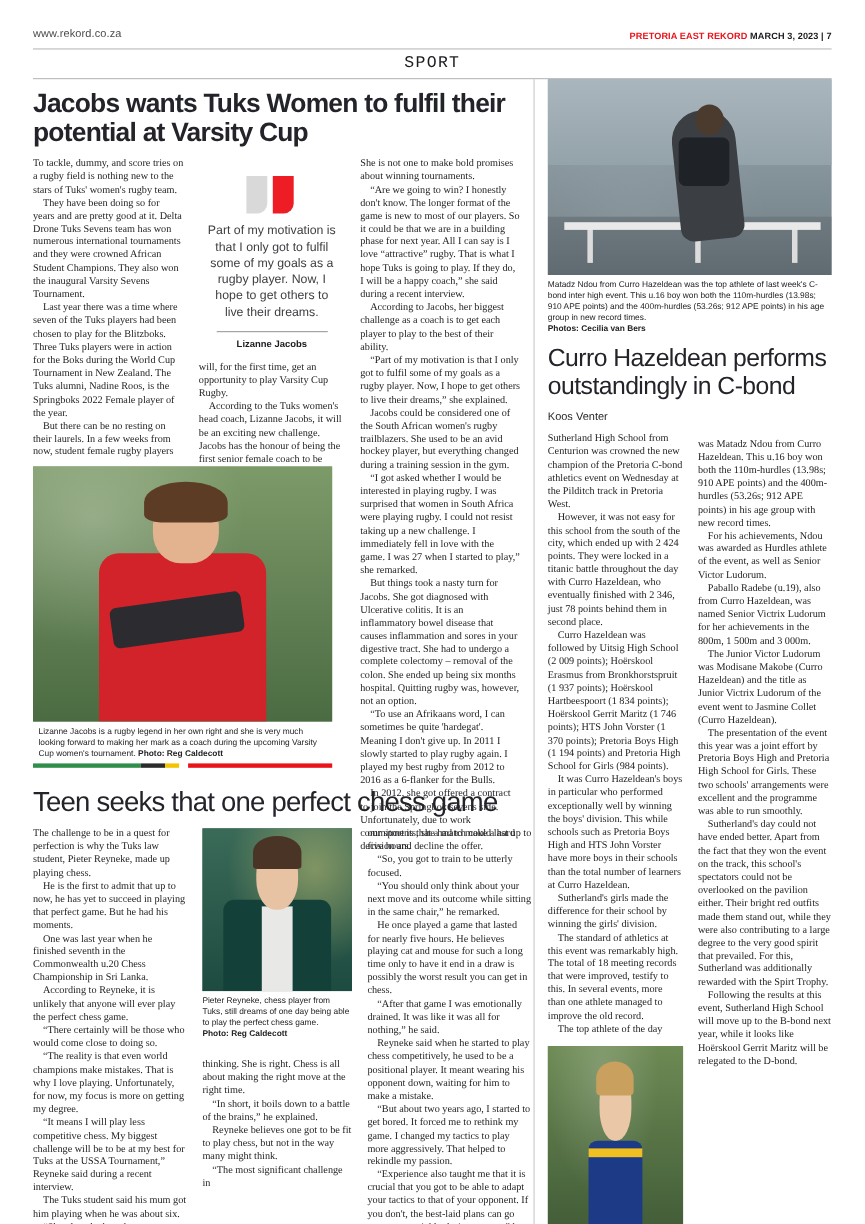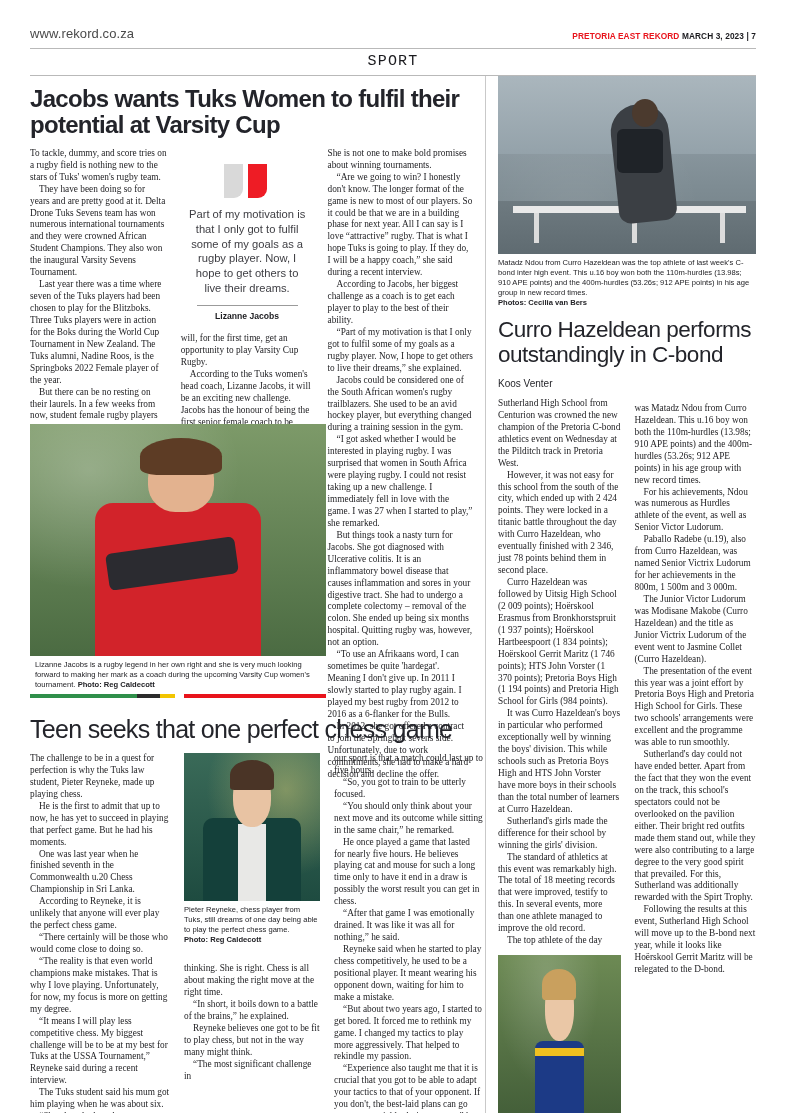--- a/index.html
+++ b/index.html
@@ -7,21 +7,21 @@
     width:786px;height:1113px;
     font-family:"Liberation Serif", serif;
     color:#1b1b1f;
     position:relative;
     overflow:hidden;
   }
   .page{position:relative;width:786px;height:1113px;box-sizing:border-box;padding:0 30px;}
 
   
   .masthead{display:flex;justify-content:space-between;align-items:flex-end;padding-top:26px;}
-  .site-url{font-family:"Liberation Sans", sans-serif;font-size:13px;color:#4a4a4a;letter-spacing:.1px;}
+  .site-url{font-family:"Liberation Sans", sans-serif;font-size:10px;color:#4a4a4a;letter-spacing:.1px;}
   .folio{font-family:"Liberation Sans", sans-serif;font-size:8.3px;font-weight:bold;color:#1b1b1f;letter-spacing:.1px;}
   .folio .paper{color:#e8131b;}
   .rule{border-top:1px solid #b9b9b9;margin-top:7px;}
   .section-band{text-align:center;font-family:Liberation Mono, monospace;font-size:15px;letter-spacing:1.2px;color:#1b1b1f;padding:4px 0 5px;}
   .rule2{border-top:1px solid #b9b9b9;}
 
   
   .cols{display:flex;}
   .col{box-sizing:border-box;}
   .gutter-line{border-left:1px solid #c9c9c9;}
@@ -225,33 +225,33 @@
           <div class="photo ph-runner" style="margin-top:8px;height:178px;">
             <div class="bg"></div>
               <div class="vest"></div>
               <div class="stripe"></div>
             <div class="head"></div>
               <div class="hair"></div>
           </div>
         </div>
         <div class="col body-text" style="width:129px;padding-left:7px;margin-top:25px;">
           <p class="first">was Matadz Ndou from Curro Hazeldean. This u.16 boy won both the 110m-hurdles (13.98s; 910 APE points) and the 400m-hurdles (53.26s; 912 APE points) in his age group with new record times.</p>
-          <p>For his achievements, Ndou was numerous as Hurdles athlete of the event, as well as Senior Victor Ludorum.</p>
+          <p>For his achievements, Ndou was awarded as Hurdles athlete of the event, as well as Senior Victor Ludorum.</p>
           <p>Paballo Radebe (u.19), also from Curro Hazeldean, was named Senior Victrix Ludorum for her achievements in the 800m, 1 500m and 3 000m.</p>
           <p>The Junior Victor Ludorum was Modisane Makobe (Curro Hazeldean) and the title as Junior Victrix Ludorum of the event went to Jasmine Collet (Curro Hazeldean).</p>
           <p>The presentation of the event this year was a joint effort by Pretoria Boys High and Pretoria High School for Girls. These two schools' arrangements were excellent and the programme was able to run smoothly.</p>
           <p>Sutherland's day could not have ended better. Apart from the fact that they won the event on the track, this school's spectators could not be overlooked on the pavilion either. Their bright red outfits made them stand out, while they were also contributing to a large degree to the very good spirit that prevailed. For this, Sutherland was additionally rewarded with the Spirt Trophy.</p>
           <p>Following the results at this event, Sutherland High School will move up to the B-bond next year, while it looks like Hoërskool Gerrit Maritz will be relegated to the D-bond.</p>
         </div>
       </div>
 
     </div>
   </div>
 
-  <div style="position:absolute;left:30px;top:424px;width:296px;">
+  <div style="position:absolute;left:30px;top:424px;width:272px;">
     <div class="photo ph-lizanne">
       <div class="bgblur"></div>
       <div class="torso"></div>
         <div class="head"></div>
         <div class="hair"></div>
         <div class="sling"></div>
     </div>
     <div class="cap-box">
       <div class="caption">
         <span>Lizanne Jacobs is a rugby legend in her own right and she is very much looking forward to making her mark as a coach during the upcoming Varsity Cup women's tournament. </span><b>Photo: Reg Caldecott</b>

